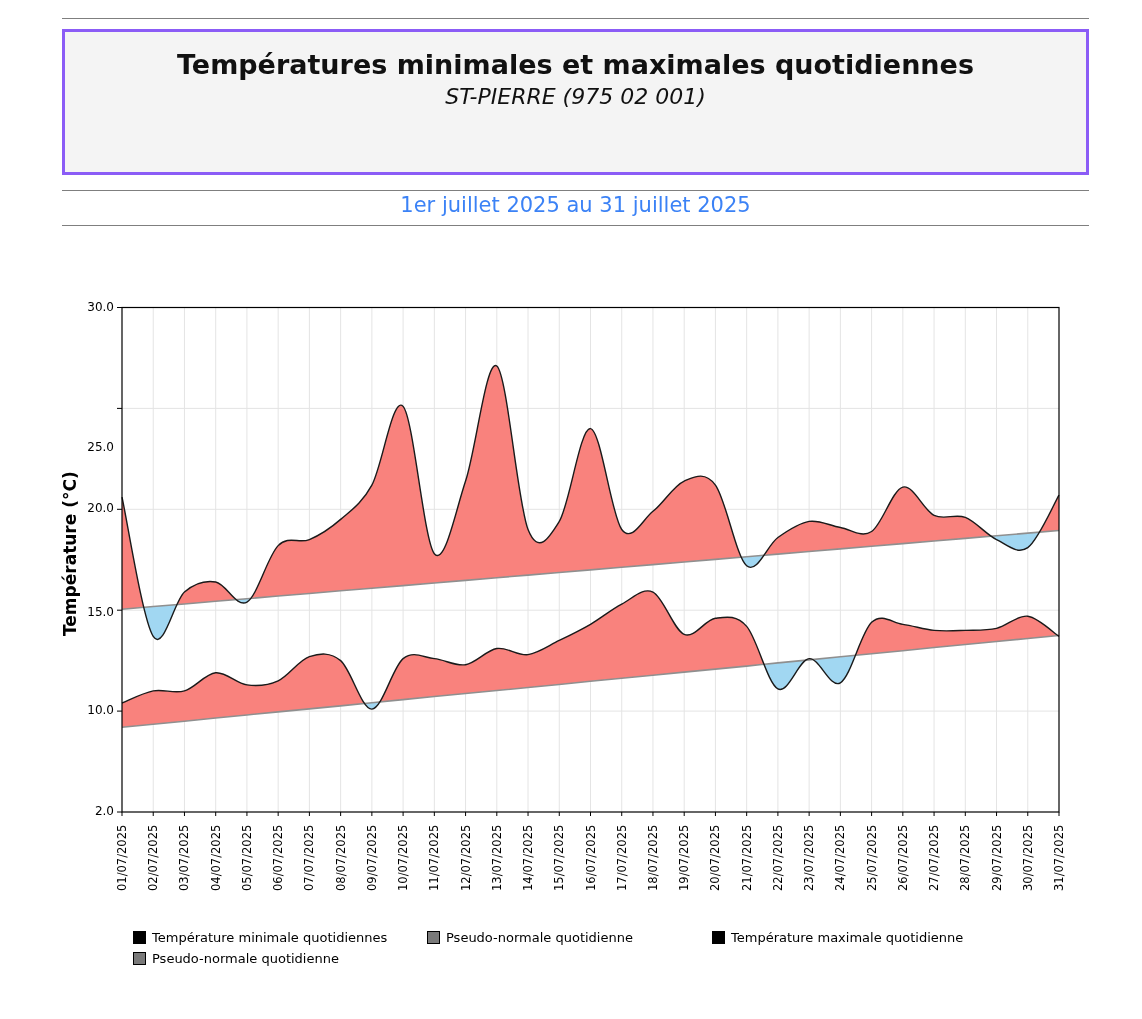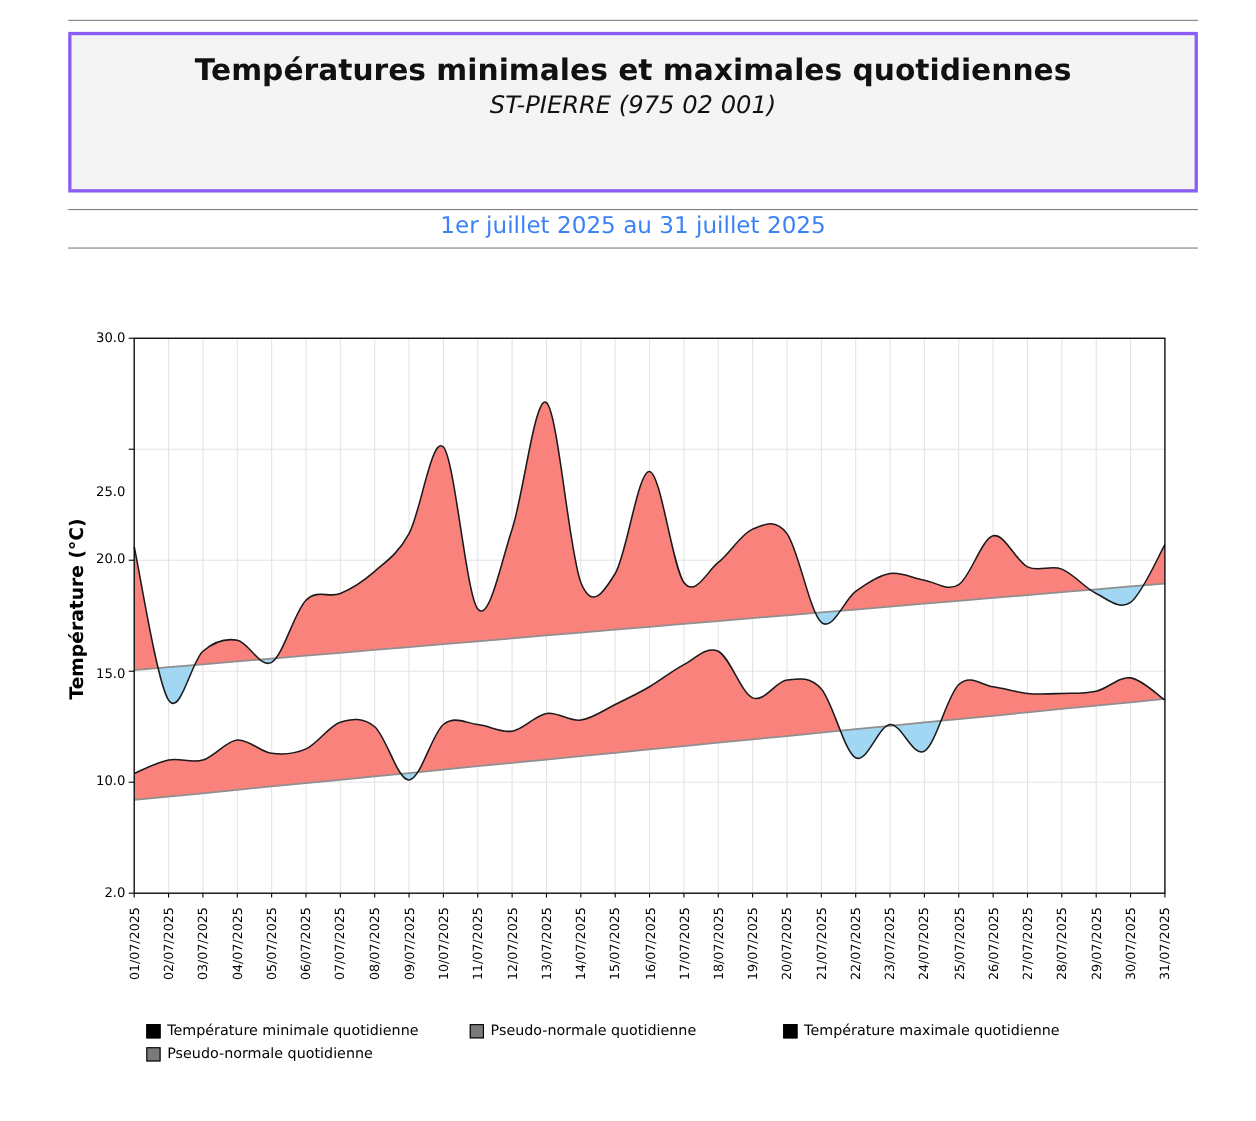--- a/index.html
+++ b/index.html
@@ -177,21 +177,21 @@
       <div class="xlabel" style="left: 895.833px;">26/07/2025</div>
       <div class="xlabel" style="left: 927.067px;">27/07/2025</div>
       <div class="xlabel" style="left: 958.3px;">28/07/2025</div>
       <div class="xlabel" style="left: 989.533px;">29/07/2025</div>
       <div class="xlabel" style="left: 1020.77px;">30/07/2025</div>
       <div class="xlabel" style="left: 1052px;">31/07/2025</div>
     </div>
   <div id="legend">
       <div class="legend-item" style="left: 133px; top: 930px;">
         <span class="legend-swatch" style="background: rgb(0, 0, 0);"></span>
-        <span>Température minimale quotidienne</span>
+        <span>Température minimale quotidiennes</span>
       </div>
       <div class="legend-item" style="left: 427px; top: 930px;">
         <span class="legend-swatch" style="background: rgb(122, 122, 122);"></span>
         <span>Pseudo-normale quotidienne</span>
       </div>
       <div class="legend-item" style="left: 676px; top: 930px; padding-left: 36px;">
         <span class="legend-swatch" style="background: rgb(0, 0, 0);"></span>
         <span>Température maximale quotidienne</span>
       </div>
       <div class="legend-item" style="left: 133px; top: 951px;">

